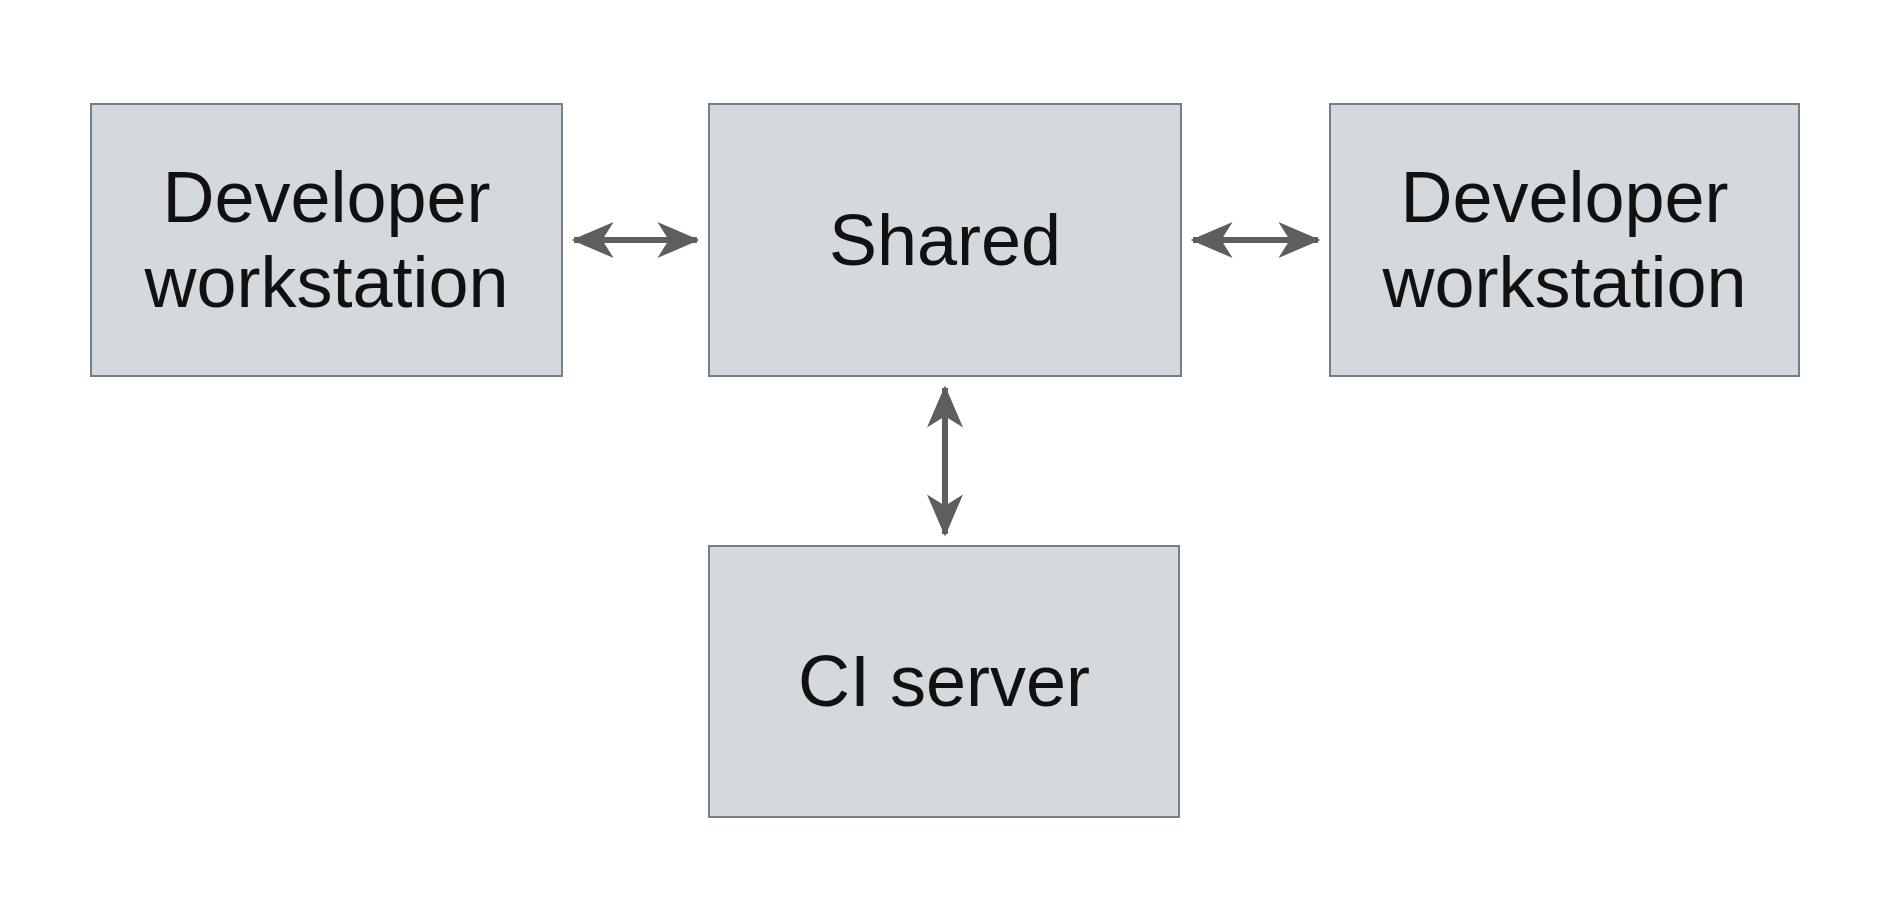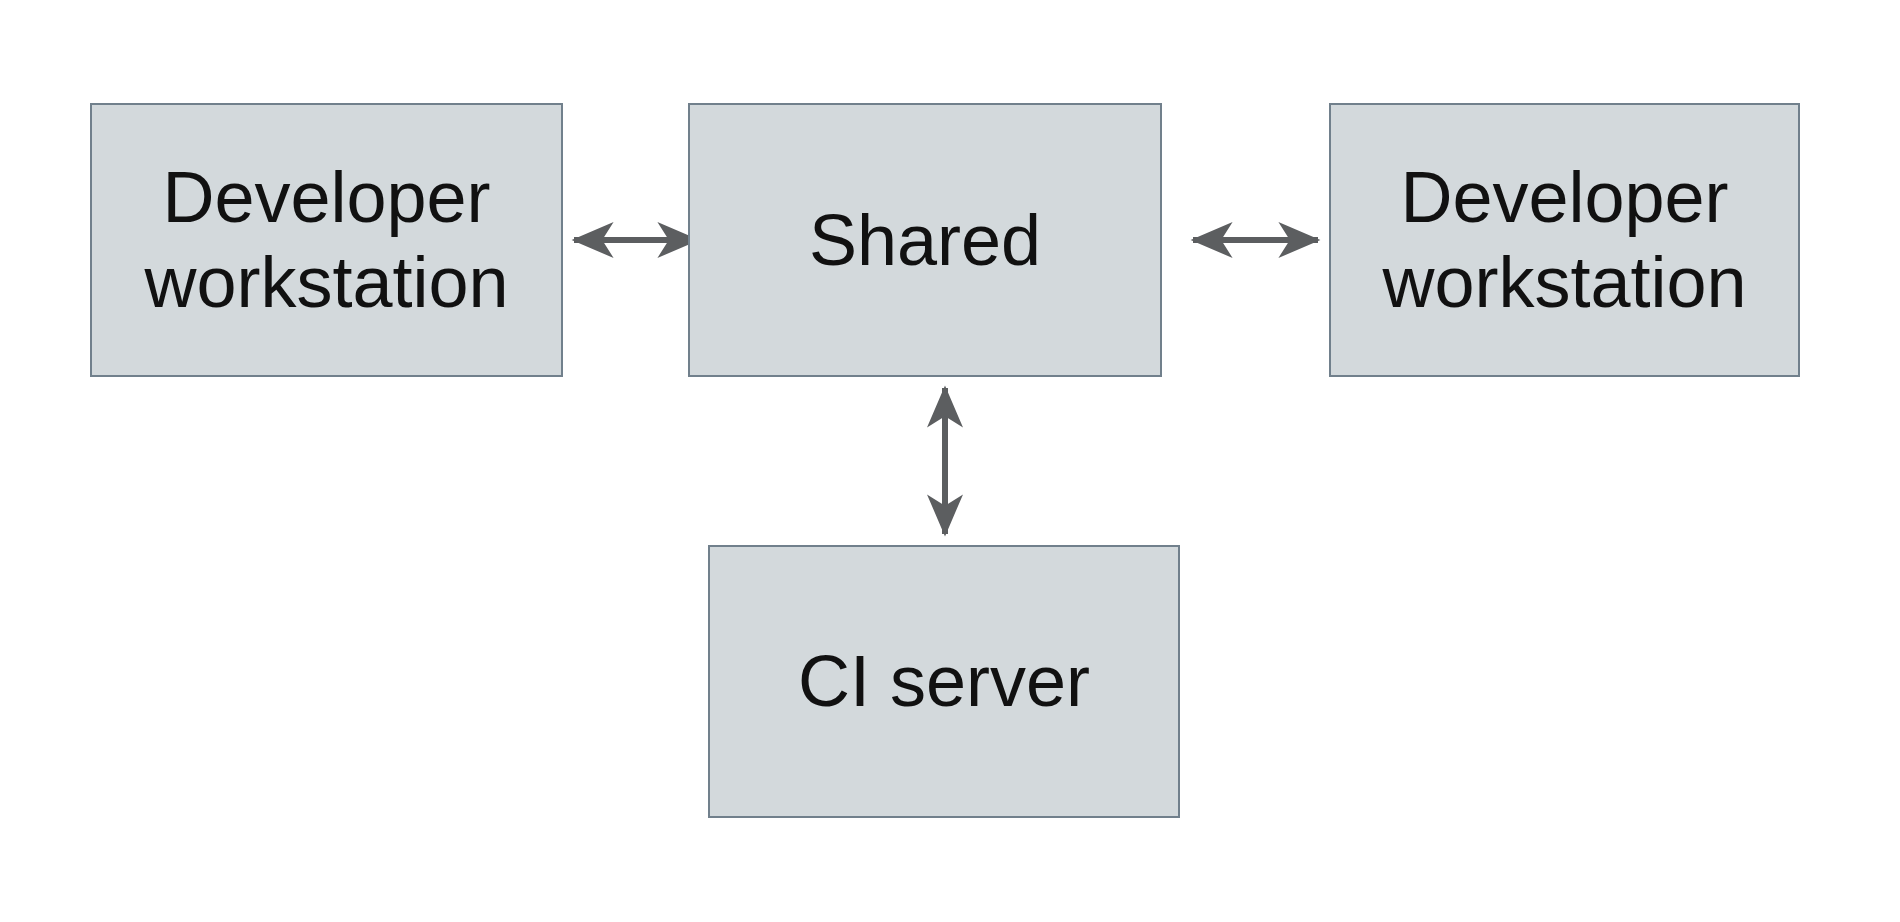--- a/index.html
+++ b/index.html
@@ -42,21 +42,21 @@
     align-items: center;
     justify-content: center;
     text-align: center;
     color: var(--text);
     font-size: 72px;
     line-height: 85px;
     letter-spacing: 0px;
   }
   .node span { display: block; white-space: nowrap; }
   .node-dev-left   { left: 90px;   top: 103px; width: 473px; height: 274px; }
-  .node-cache      { left: 688px;  top: 103px; width: 474px; height: 274px; }
+  .node-cache      { left: 708px;  top: 103px; width: 474px; height: 274px; }
   .node-dev-right  { left: 1329px; top: 103px; width: 471px; height: 274px; }
   .node-ci         { left: 708px;  top: 545px; width: 472px; height: 273px; }
 </style>
 </head>
 <body>
 
 <div class="canvas">
 
   <svg class="arrows-layer" viewBox="0 0 1900 922" xmlns="http://www.w3.org/2000/svg" aria-hidden="true">
     <defs>

